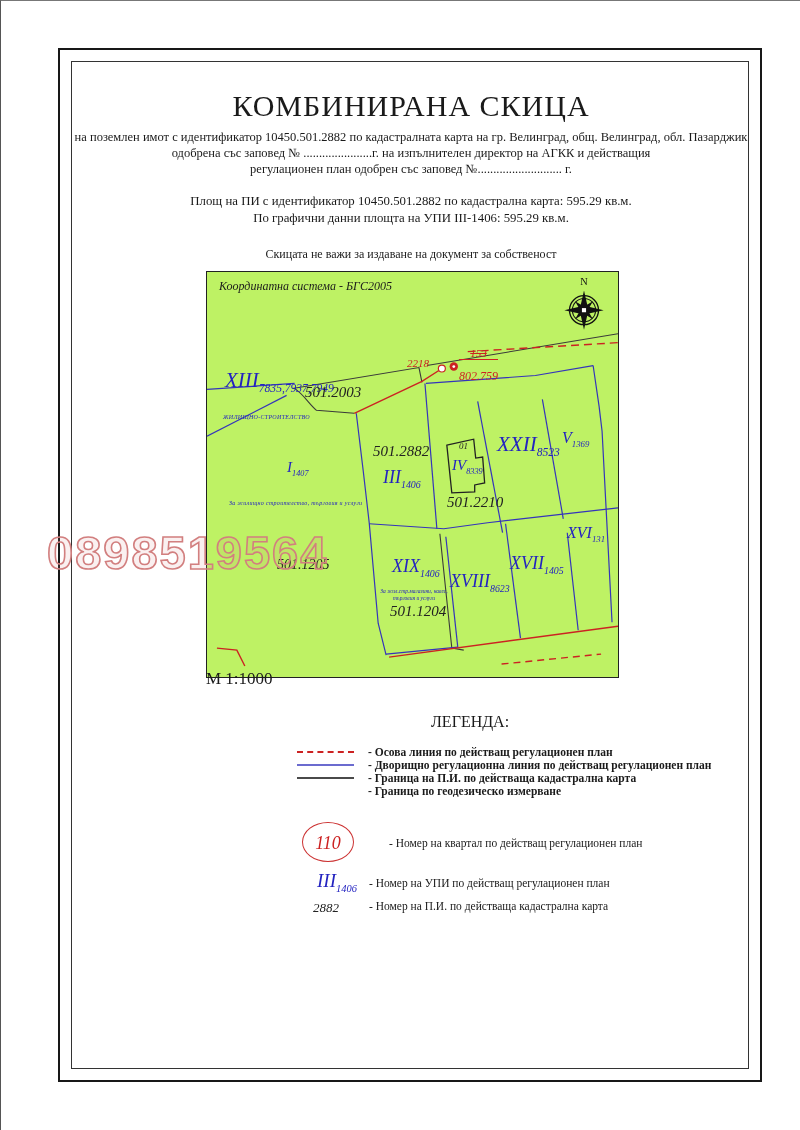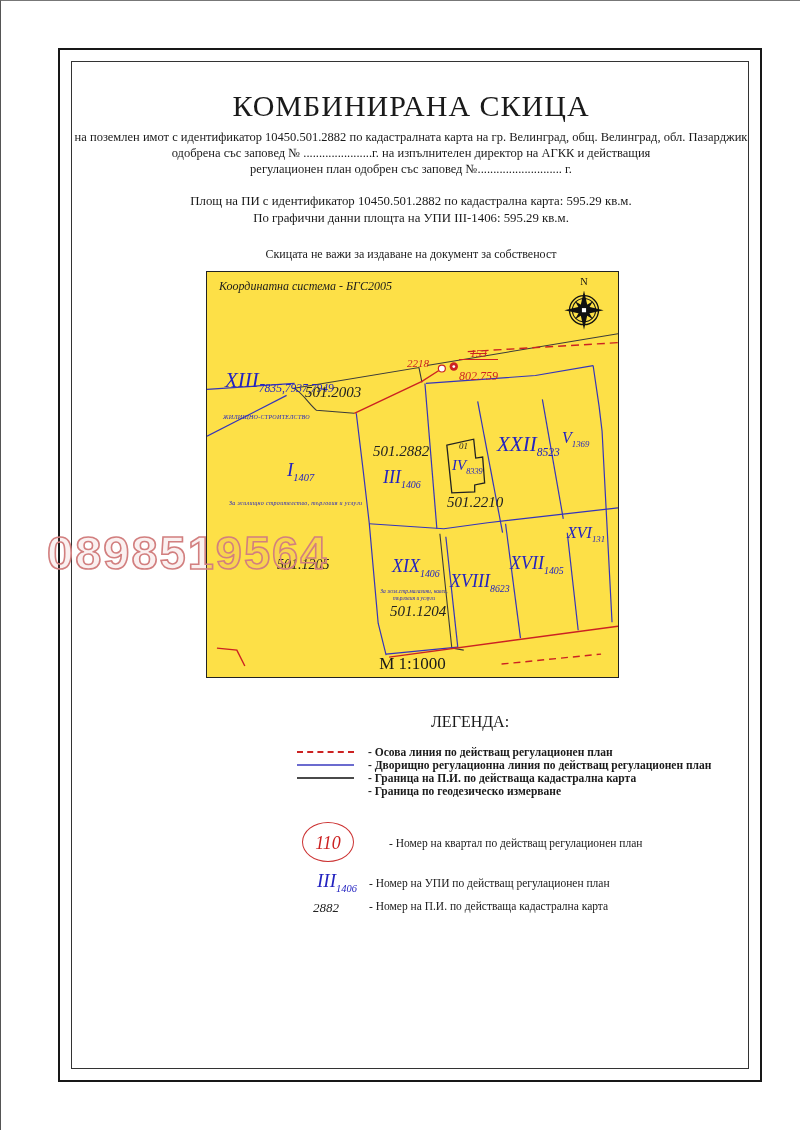--- a/index.html
+++ b/index.html
@@ -11,40 +11,40 @@
   .frame-inner{position:absolute;left:11px;top:11px;width:678px;height:1008px;
         border:1px solid #333;box-sizing:border-box;}
   .abs{position:absolute;white-space:nowrap;}
   .ctr{left:70px;width:680px;text-align:center;}
   .title{top:88px;font-size:30px;letter-spacing:1px;}
   .sub{font-size:12.5px;line-height:15px;}
   .area{font-size:12.8px;line-height:17px;}
   .disclaimer{top:246px;font-size:12px;}
   
   .map{position:absolute;left:205px;top:270px;width:413px;height:407px;
-       border:1.5px solid #222;box-sizing:border-box;background:#fde047;}
+       border:1.5px solid #222;box-sizing:border-box;background:#bef264;}
   .map svg.lines{position:absolute;left:0;top:0;width:100%;height:100%;}
   .mlbl{position:absolute;font-style:italic;white-space:nowrap;line-height:1;}
   .blue{color:#2323c0;}
   .blk{color:#222;}
   .redt{color:#cc2222;}
   .mlbl sub{font-size:55%;}
   .coord{left:12px;top:8px;font-size:12px;font-style:italic;}
   .use{font-size:6px;letter-spacing:.3px;}
   .use2{font-size:5.5px;text-align:center;white-space:normal;width:70px;line-height:1.25;}
   .frac{display:inline-block;text-align:center;}
   .frac .old{text-decoration:line-through;display:block;font-size:11px;}
   .frac .new{display:block;font-size:12px;border-top:1px solid #cc2222;padding-top:10px;}
   .compass{position:absolute;left:352px;top:4px;width:50px;height:58px;text-align:center;}
   
   .wm{position:absolute;left:46px;top:524px;font-family:"Liberation Sans","DejaVu Sans",sans-serif;
       font-weight:bold;font-size:47px;letter-spacing:2px;color:rgba(214,130,130,0.12);
       -webkit-text-stroke:1.6px #d27f7f;z-index:5;}
   
-  .scale{left:205px;top:653px;width:413px;text-align:center;font-size:17px;}
+  .scale{left:205px;top:668px;width:413px;font-size:17px;}
   .legend-heading{left:430px;top:712px;font-size:16px;}
   .legend{position:absolute;left:296px;top:744px;width:460px;font-weight:bold;}
   .lrow{display:flex;align-items:center;height:13.2px;}
   .swatch{width:57px;margin-right:14px;border-top-width:2px;border-top-style:solid;height:0;}
   .swatch.dashed{border-top-style:dashed;}
   .swatch.none{border:none;}
   .ltext{font-size:11.5px;}
   .sym-circle{position:absolute;left:301px;top:821px;width:52px;height:40px;border:1.4px solid #cc3333;
       border-radius:50%;text-align:center;line-height:40px;font-style:italic;font-size:18px;color:#cc2222;box-sizing:border-box;}
   .sym-lbl{font-size:11.5px;}
@@ -131,21 +131,21 @@
     <div class="mlbl redt" style="left:200px;top:86px;font-size:11px">2218</div>
     <div class="mlbl redt frac" style="left:252px;top:76px">
       <span class="old">153</span>
       <span class="new">802.759</span>
     </div>
 
     <div class="mlbl blue" style="left:18px;top:98px;font-size:21px"><span>XIII</span><sub>7835,7937,7949</sub></div>
     <div class="mlbl blk" style="left:98px;top:113px;font-size:15px">501.2003</div>
     <div class="mlbl blue use" style="left:16px;top:142px">ЖИЛИЩНО-СТРОИТЕЛСТВО</div>
 
-    <div class="mlbl blue" style="left:80px;top:188px;font-size:19px"><span>I</span><sub>1407</sub></div>
+    <div class="mlbl blue" style="left:80px;top:188px;font-size:15px"><span>I</span><sub>1407</sub></div>
     <div class="mlbl blue use" style="left:22px;top:228px">За жилищно строителство, търговия и услуги</div>
 
     <div class="mlbl blk" style="left:166px;top:172px;font-size:15px">501.2882</div>
     <div class="mlbl blue" style="left:176px;top:196px;font-size:18px"><span>III</span><sub>1406</sub></div>
 
     <div class="mlbl blk" style="left:252px;top:170px;font-size:9px">01</div>
     <div class="mlbl blue" style="left:245px;top:186px;font-size:15px"><span>IV</span><sub>8339</sub></div>
     <div class="mlbl blk" style="left:240px;top:223px;font-size:15px">501.2210</div>
 
     <div class="mlbl blue" style="left:290px;top:162px;font-size:21px"><span>XXII</span><sub>8523</sub></div>

